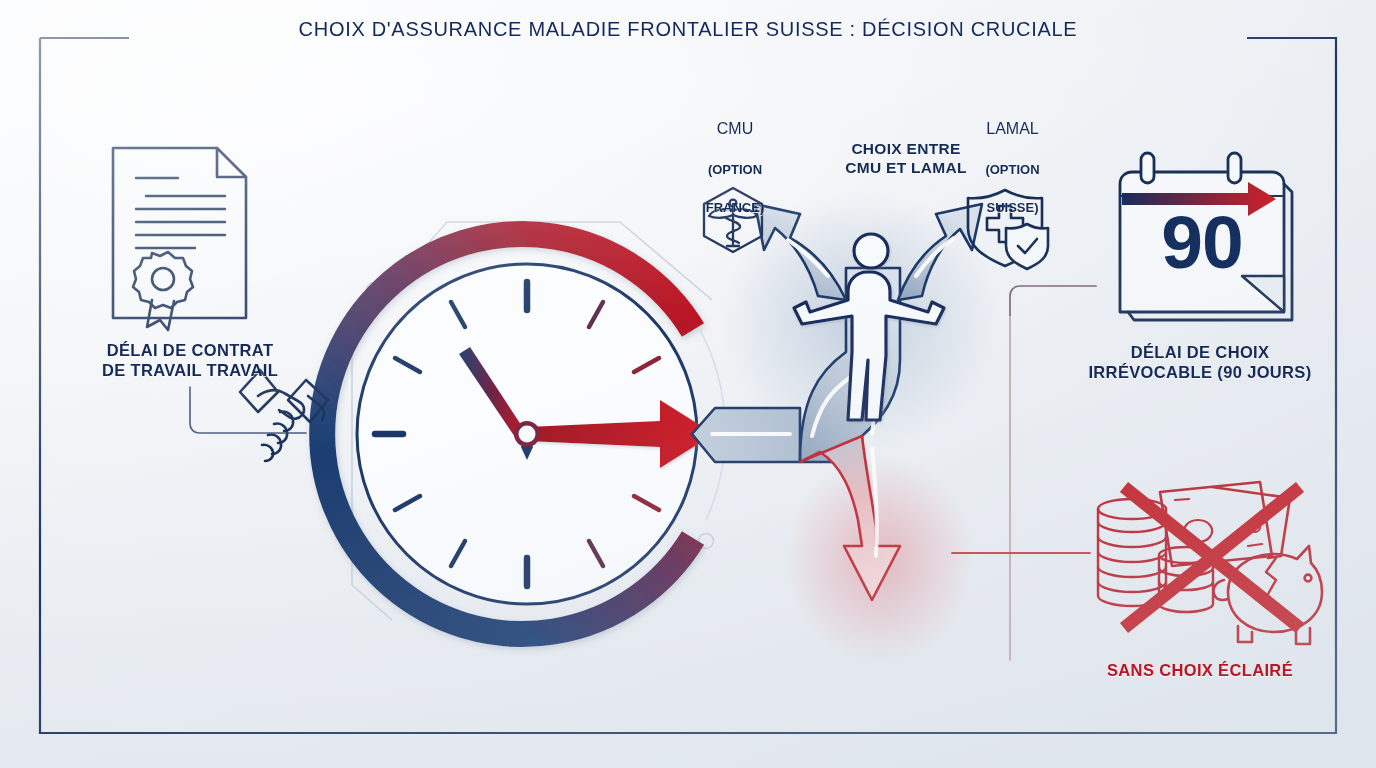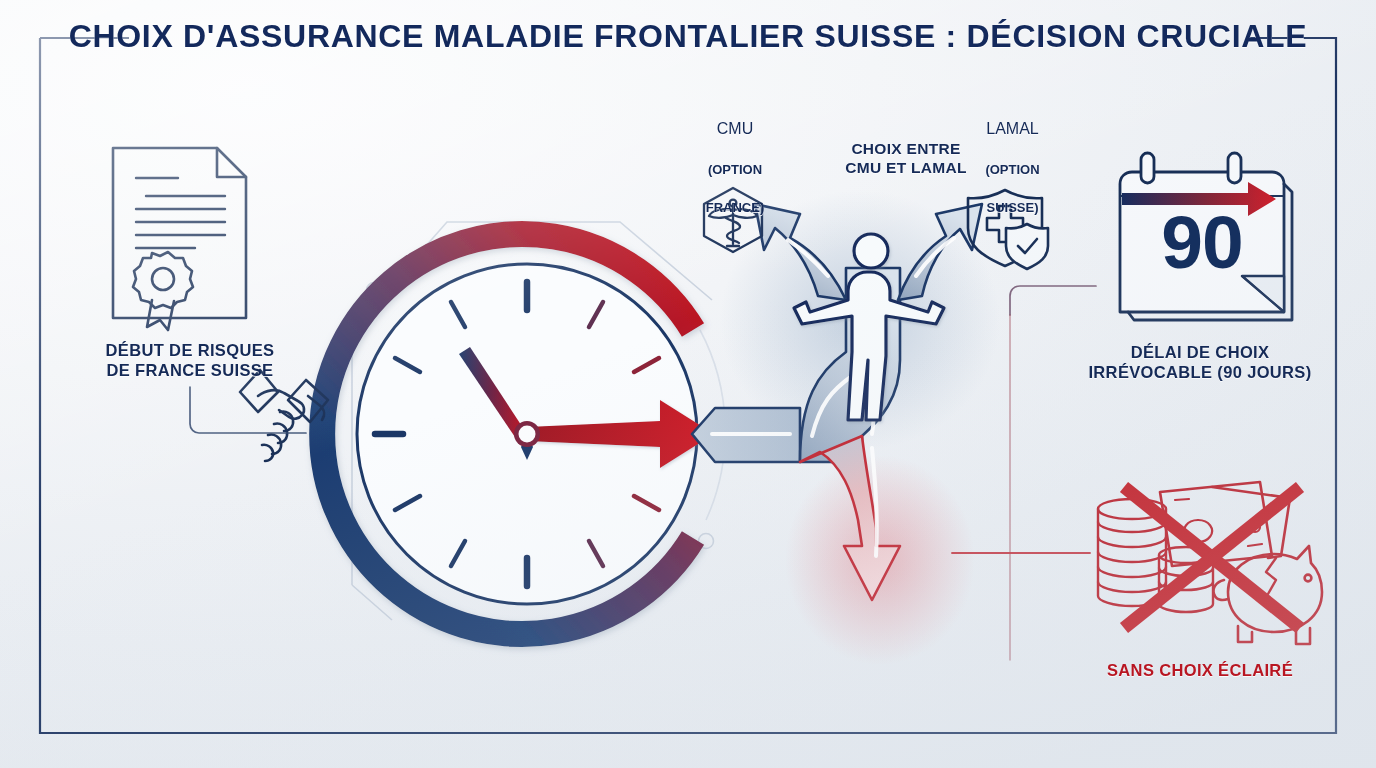--- a/index.html
+++ b/index.html
@@ -16,21 +16,21 @@
   #stage::after{
     content:"";position:absolute;inset:0;pointer-events:none;
     background:linear-gradient(160deg, rgba(255,255,255,.55) 0%, rgba(255,255,255,0) 45%, rgba(214,222,231,.35) 100%);
   }
   .layer{position:absolute;inset:0;}
   svg.layer{width:1376px;height:768px;}
 
   
   #title{
     position:absolute;left:0;right:0;top:18px;text-align:center;
-    font-size:32px;font-weight:bold;letter-spacing:.7px;
+    font-size:20px;font-weight:normal;letter-spacing:.7px;
     color:#13295c;z-index:6;
     text-shadow:0 1px 0 rgba(255,255,255,.85);
     white-space:nowrap;
   }
 
   
   .lbl{position:absolute;z-index:6;text-align:center;line-height:1.22;
        text-shadow:0 1px 0 rgba(255,255,255,.8);}
   .lbl.navy{color:#152a57;}
   .lbl.red{color:#b81622;}
@@ -356,22 +356,22 @@
       <path d="M 190 387 L 190 424 C 190 429 194 433 199 433 L 306 433" stroke="#33486e" stroke-width="1.7" opacity=".9"></path>
       <path d="M 1010 315 L 1010 296 C 1010 290 1014 286 1020 286 L 1096 286" stroke="#6a4a66" stroke-width="1.7" opacity=".85"></path>
       <path d="M 1010 315 L 1010 660" stroke="#9a3a4a" stroke-width="1.5" opacity=".5"></path>
       <path d="M 952 553 L 1090 553" stroke="#c2303c" stroke-width="1.9" opacity=".95"></path>
     </g>
   </svg>
 
   <div id="title">CHOIX D'ASSURANCE MALADIE FRONTALIER SUISSE : DÉCISION CRUCIALE</div>
 
   <div class="lbl navy big" id="lbl-contract">
-    <div>DÉBUT DE RISQUES</div>
-    <div>DE FRANCE SUISSE</div>
+    <div>DÉLAI DE CONTRAT</div>
+    <div>DE TRAVAIL TRAVAIL</div>
   </div>
 
   <div class="lbl navy big" id="lbl-delay">
     <div>DÉLAI DE CHOIX</div>
     <div>IRRÉVOCABLE (90 JOURS)</div>
   </div>
 
   <div class="lbl red big" id="lbl-risk">
     <div>SANS CHOIX ÉCLAIRÉ</div>
   </div>

